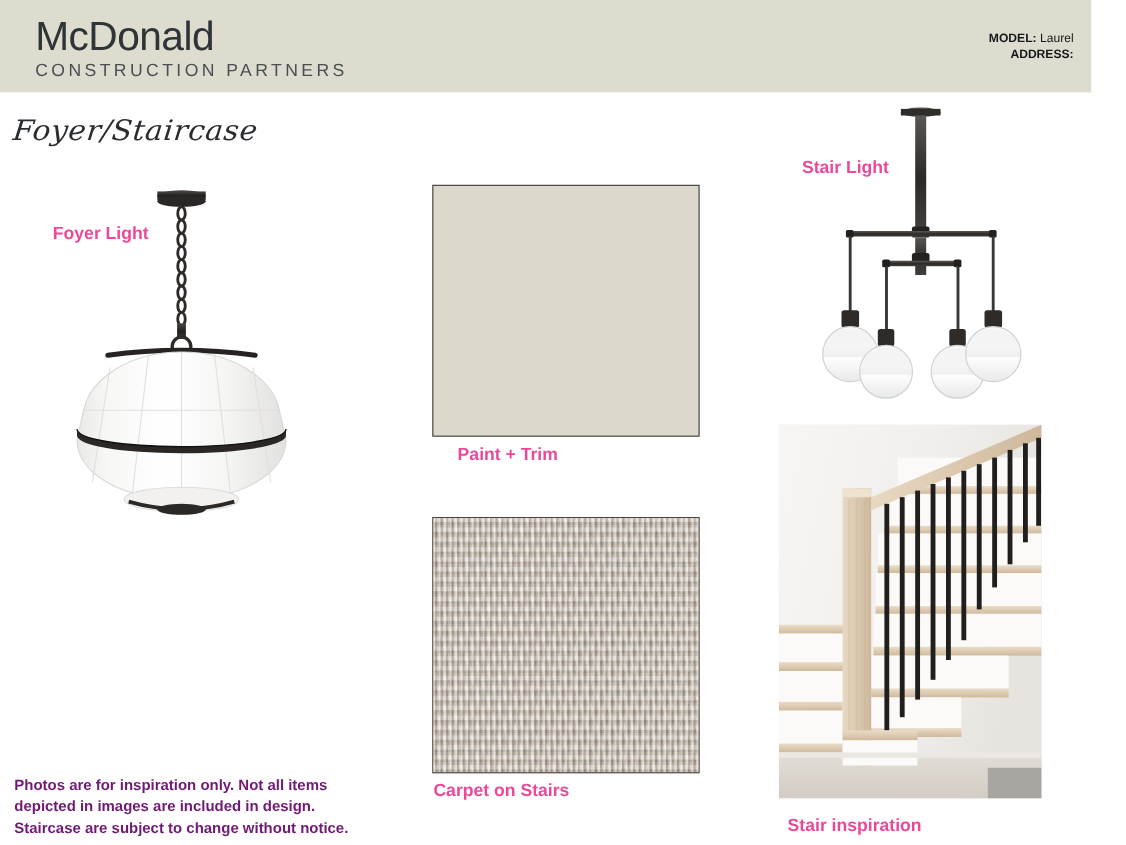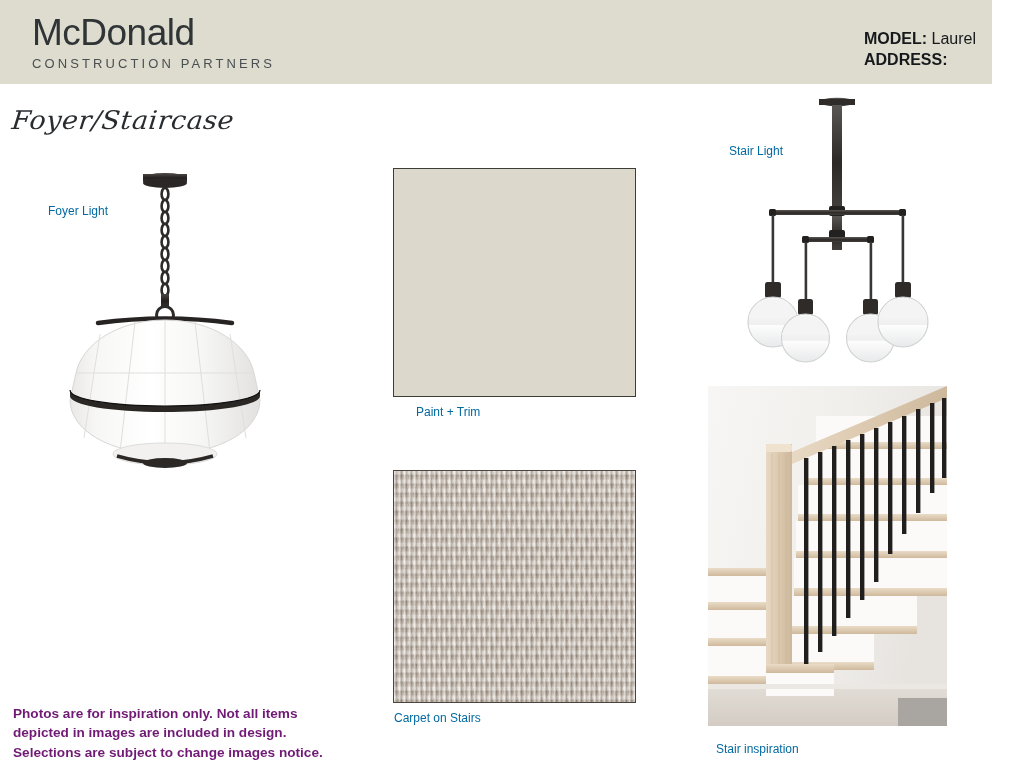--- a/index.html
+++ b/index.html
@@ -31,32 +31,32 @@
   }
   #brand-name {
     font-size: 37px;
     font-weight: 400;
     letter-spacing: -0.5px;
     color: #2f3436;
     line-height: 1.05;
     font-family: "Liberation Sans", sans-serif;
   }
   #brand-tagline {
-    font-size: 13px;
+    font-size: 16px;
     letter-spacing: 3.1px;
     color: #4a4f51;
     margin-top: 3px;
     font-family: "Liberation Sans", sans-serif;
   }
   #header-meta {
     position: absolute;
     right: 16px;
     top: 28px;
-    text-align: left;
-    font-size: 16px;
+    text-align: right;
+    font-size: 11px;
     color: #16191b;
     line-height: 1.32;
   }
   #header-meta .k { font-weight: bold; }
 
   
   #section-title {
     position: absolute;
     left: 12px;
     top: 104px;
@@ -67,23 +67,23 @@
     color: #2a2d30;
     letter-spacing: 0.5px;
     transform: skewX(-6deg) scaleY(0.95);
     transform-origin: left center;
     white-space: nowrap;
   }
 
   
   .caption {
     position: absolute;
-    font-size: 12px;
-    font-weight: normal;
-    color: #0369a1;
+    font-size: 16px;
+    font-weight: bold;
+    color: #ec4899;
     white-space: nowrap;
   }
 
   
   #foyer-light-fixture {
     position: absolute;
     left: 40px;
     top: 168px;
     width: 250px;
     height: 320px;
@@ -391,14 +391,14 @@
     <rect x="58" y="278" width="68" height="9" fill="url(#woodTread)"></rect>
     <rect x="58" y="287" width="68" height="23" fill="#fbfaf9"></rect>
     <rect x="0" y="298" width="239" height="5" fill="#ebe8e4"></rect>
   </svg>
 </div>
 <div class="caption" id="stair-caption">Stair inspiration</div>
 
 <div id="disclaimer">
   <div>Photos are for inspiration only. Not all items</div>
   <div>depicted in images are included in design.</div>
-  <div>Selections are subject to change images notice.</div>
+  <div>Staircase are subject to change without notice.</div>
 </div>
 
 </body></html>

